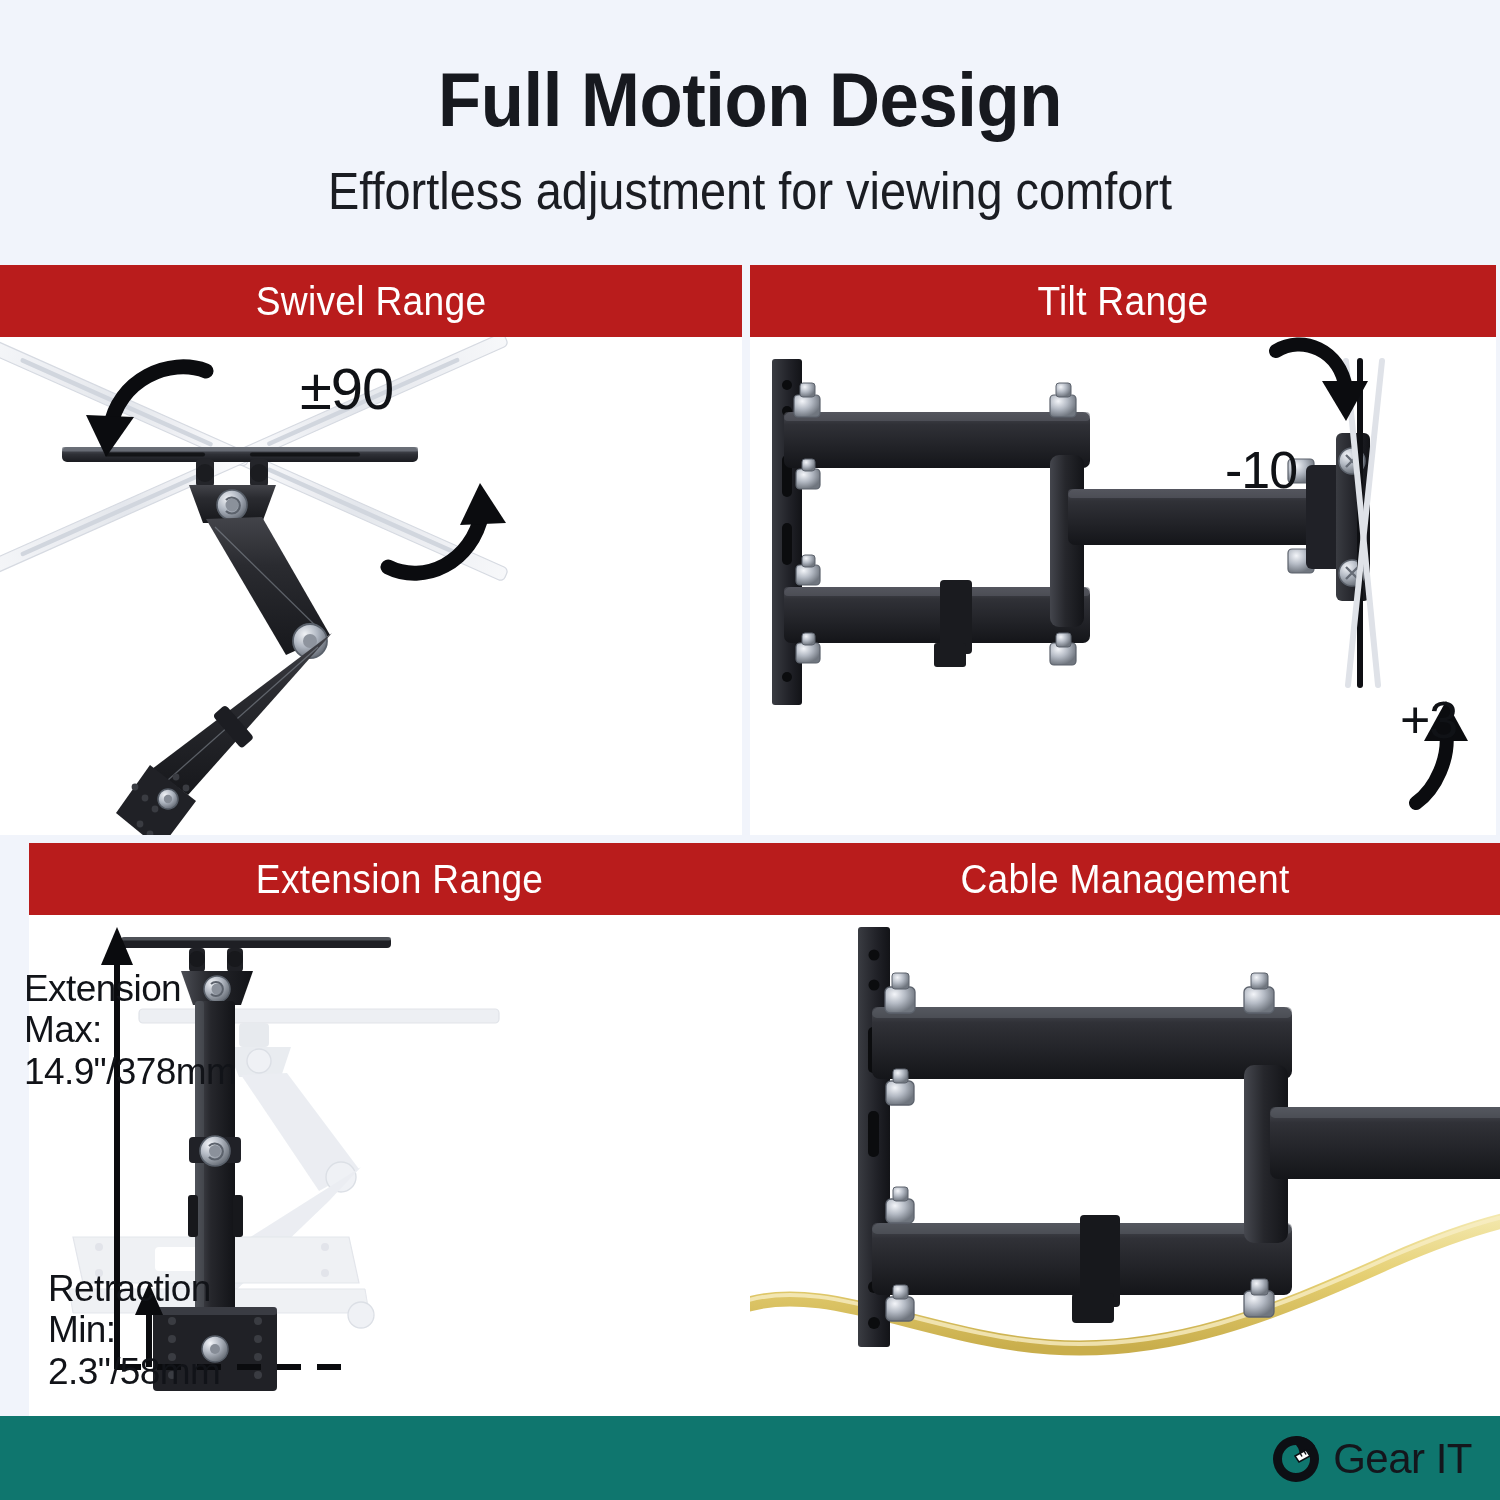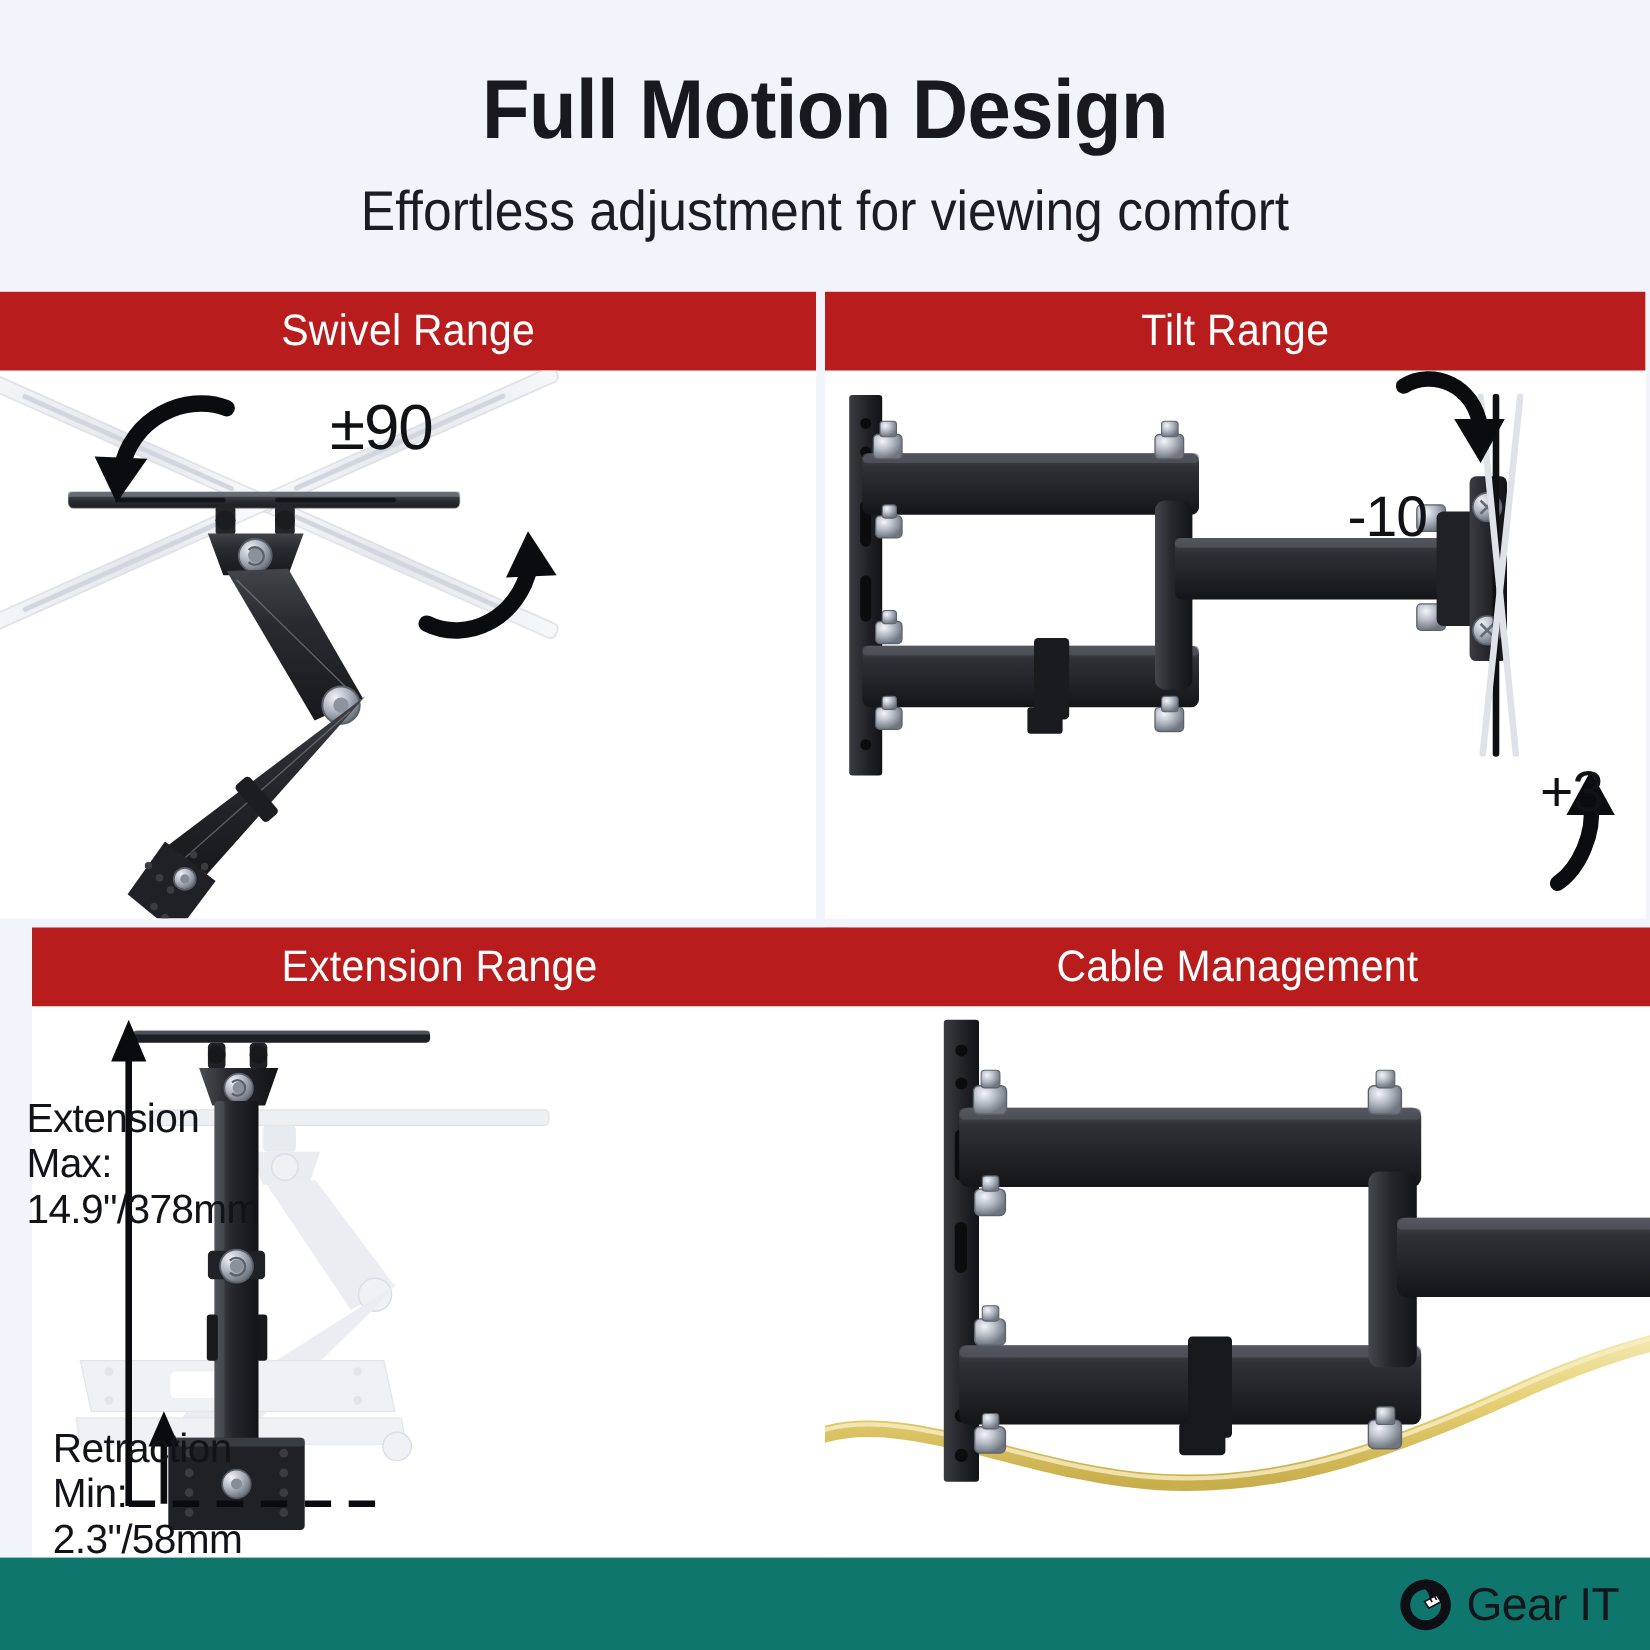--- a/index.html
+++ b/index.html
@@ -66,21 +66,21 @@
     font-family: "Liberation Sans", sans-serif;
   }
   .cal-90  { left: 300px; top: 355px; font-size: 58px; letter-spacing: -1px; }
   .cal-m10 { left: 1225px; top: 440px; font-size: 52px; letter-spacing: -1px; }
   .cal-p3  { left: 1400px; top: 690px; font-size: 52px; letter-spacing: -1px; }
 
   
   .ext-text {
     position: absolute; color: #111318; font-weight: 400;
     font-family: "Liberation Sans", sans-serif;
-    font-size: 37px; line-height: 1.12; letter-spacing: -0.6px; margin-top: 28px;
+    font-size: 37px; line-height: 1.12; letter-spacing: -0.6px;
   }
   .ext-max { left: 24px; top: 968px; }
   .ext-min { left: 48px; top: 1268px; }
 
   svg { display: block; }
 </style>
 </head>
 <body>
 
 <div class="page">

